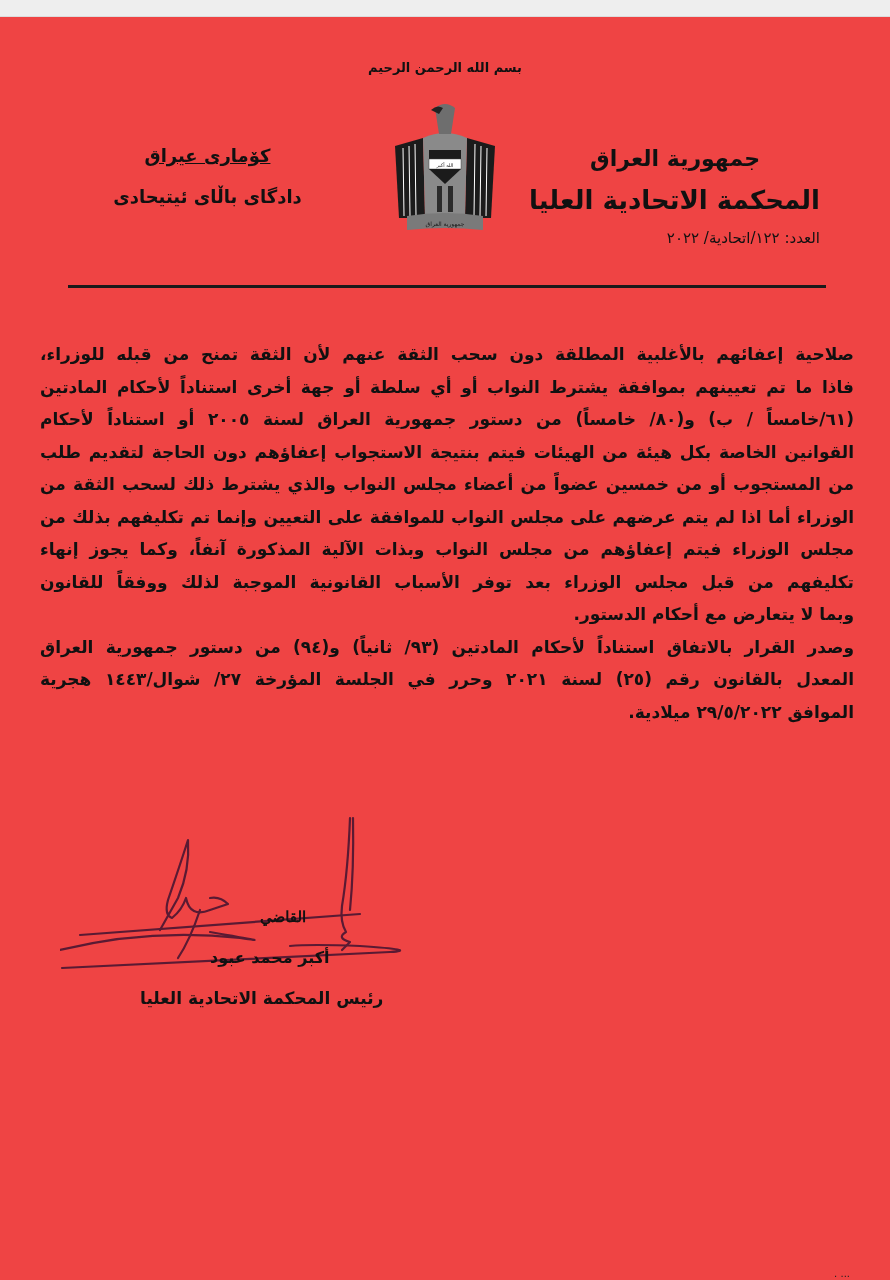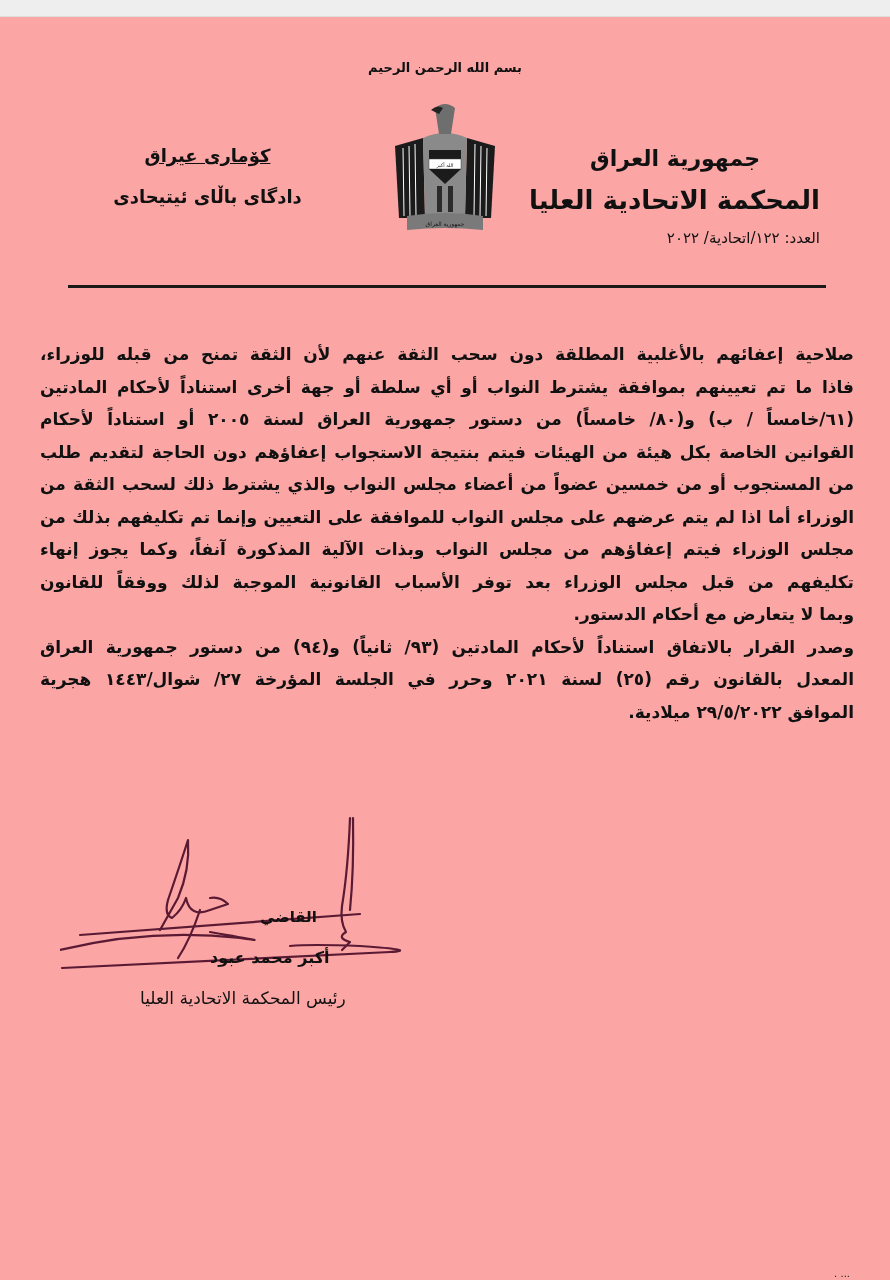--- a/index.html
+++ b/index.html
@@ -19,21 +19,21 @@
       position: absolute;
       left: 0; top: 0;
       width: 890px; height: 16px;
       background: #eeeeee;
       border-bottom: 1px solid #dcdcdc;
     }
     .page {
       position: absolute;
       left: 0; top: 17px;
       width: 890px; height: 1263px;
-      background: #fca5a5;
+      background: #ef4444;
     }
     .basmala {
       position: absolute;
       top: 60px;
       left: 0; width: 890px;
       text-align: center;
       font-size: 13px;
       font-weight: bold;
       direction: rtl;
     }
@@ -118,33 +118,34 @@
       position: absolute;
       left: 0; top: 0;
       width: 380px; height: 160px;
     }
     .judge-title {
       position: absolute;
       left: 200px; top: 98px;
       font-size: 15px;
       font-weight: bold;
       direction: rtl;
+      font-family: Liberation Serif, serif;
     }
     .judge-name {
       position: absolute;
       left: 150px; top: 138px;
       font-size: 16px;
       font-weight: bold;
       direction: rtl;
     }
     .judge-position {
       position: absolute;
       left: 80px; top: 178px;
       font-size: 17px;
-      font-weight: normal;
+      font-weight: bold;
       direction: rtl;
     }
     .footer-fragment {
       position: absolute;
       right: 40px; top: 1268px;
       font-size: 10px;
       color: #222;
       direction: rtl;
     }
   </style>

